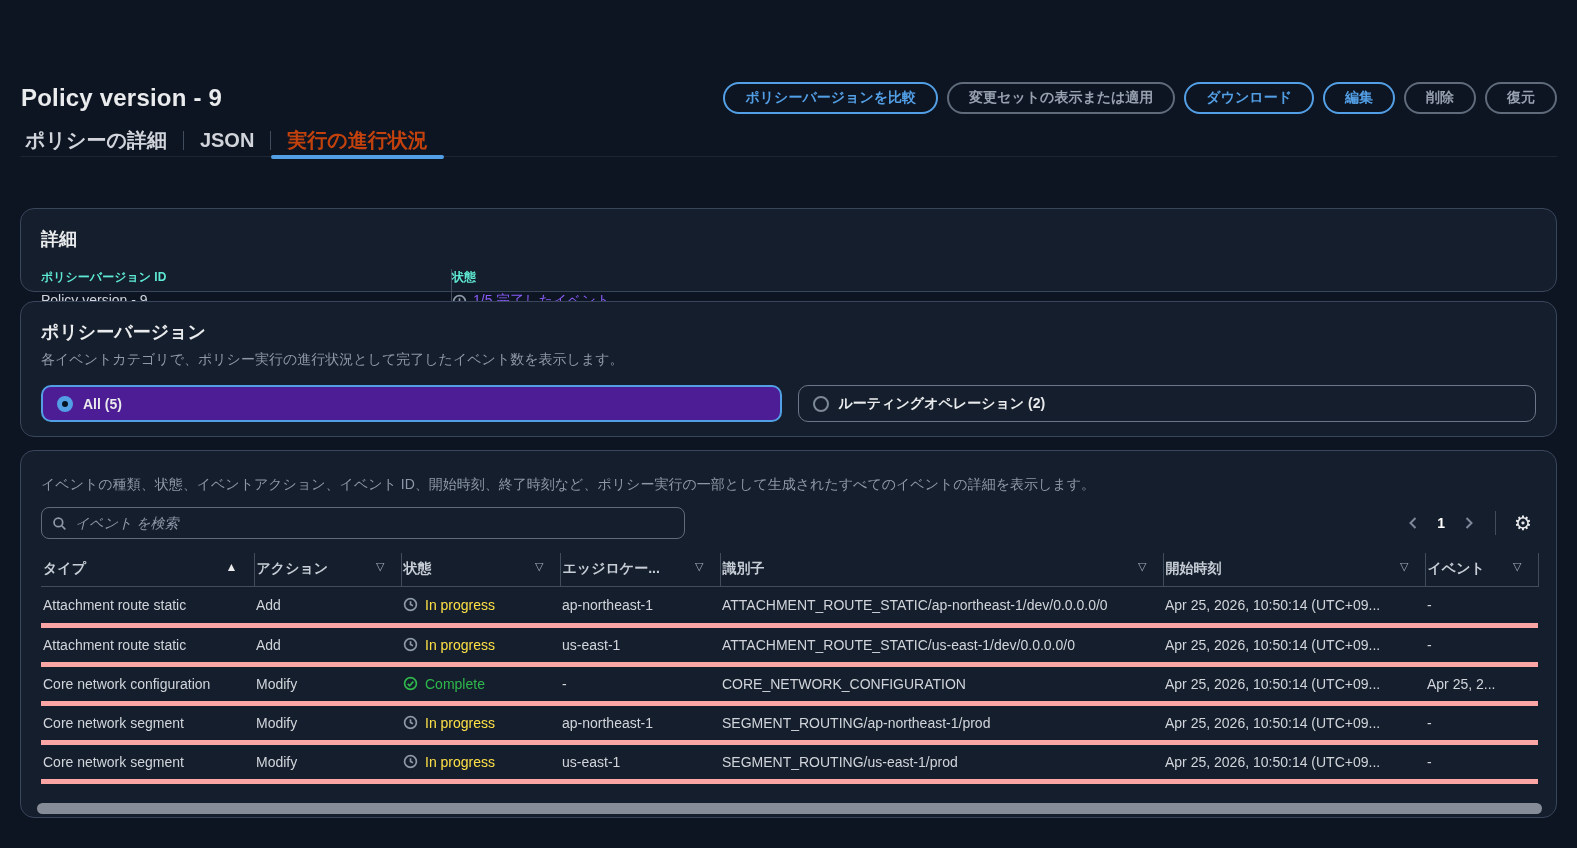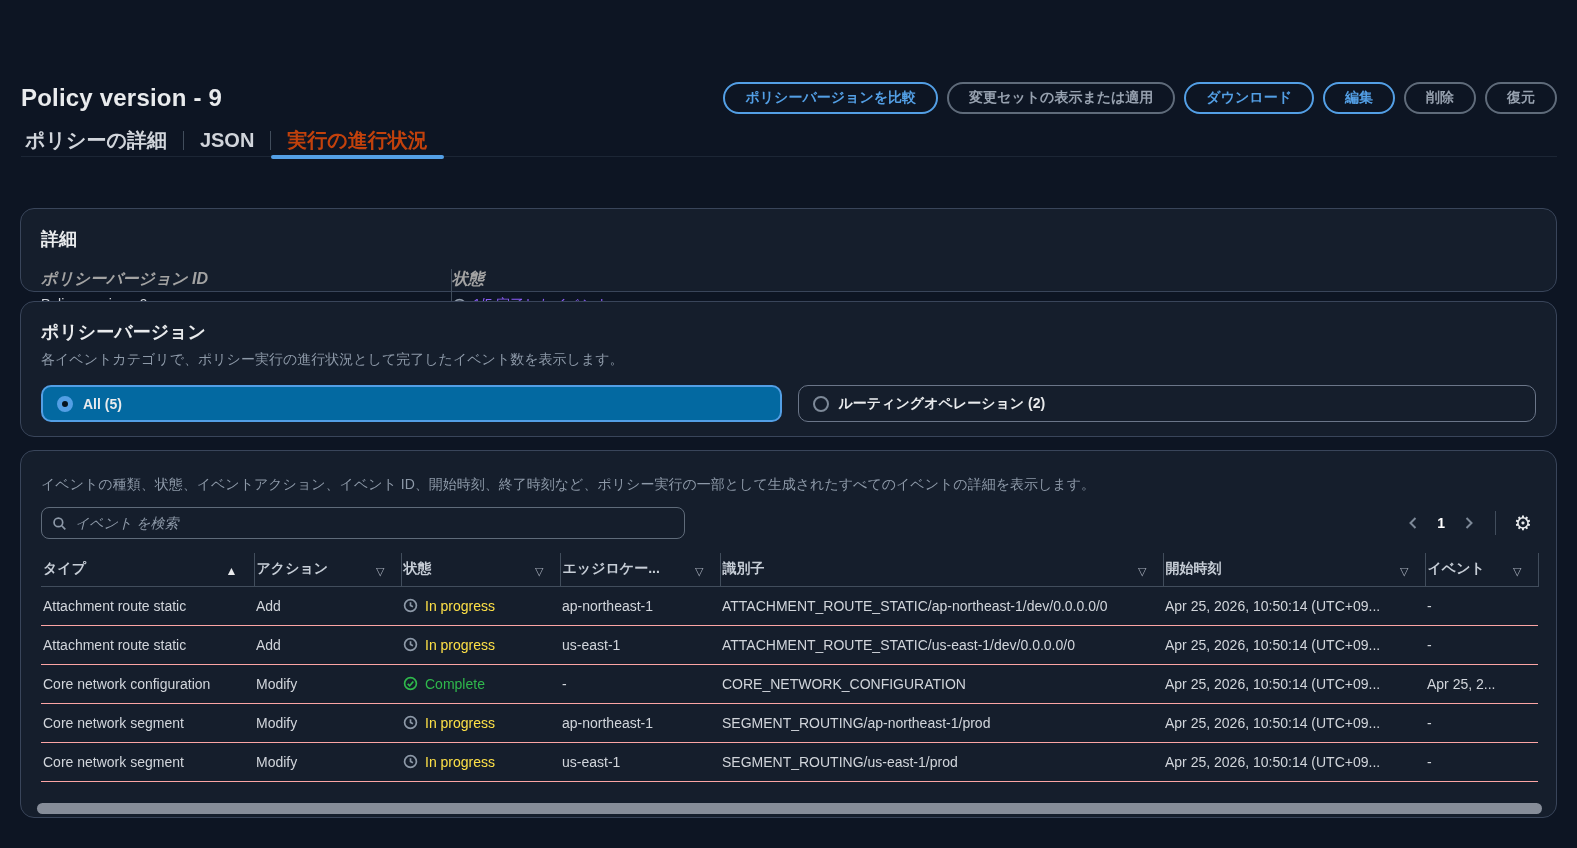--- a/index.html
+++ b/index.html
@@ -41,30 +41,30 @@
   
   .panel { position:absolute; left:20px; right:20px; background:#151e2c;
     border:1px solid #39455a; border-radius:14px; padding:18px 20px; }
   .panel h2 { color:#e9ebed; font-size:18px; font-weight:700; }
   .panel .count { color:#8d99a8; font-weight:700; }
   .panel-desc { color:#8d99a8; font-size:14px; margin-top:7px; }
 
   .details-panel { top:172px; height:84px;margin-top:36px; }
   .kv-row { display:flex; margin-top:18px; }
   .kv { width:410px; }
-  .kv .kv-label { color:#a3a3a3; font-size:16px; font-weight:700; display:block;font-style:italic; }
+  .kv .kv-label { color:#5eead4; font-size:12px; font-weight:700; display:block; }
   .kv .kv-value { color:#d1d5db; font-size:14px; margin-top:6px; display:flex; align-items:center; gap:6px; }
   .kv .kv-value.pending { color:#8b5cf6; }
   .kv-divider { width:1px; background:#414d5c; margin:0 0; }
 
   .select-panel { top:301px; height:136px; }
   .tiles { display:flex; gap:16px; margin-top:16px; }
   .tile { flex:1; height:37px; border-radius:10px; display:flex; align-items:center; gap:10px;
     padding:0 14px; cursor:pointer; }
-  .tile.selected { border:2px solid #539fe5; background:#0369a1; }
+  .tile.selected { border:2px solid #539fe5; background:#4c1d95; }
   .tile.unselected { border:1px solid #6b7689; background:transparent; }
   .radio { width:16px; height:16px; border-radius:50%; flex:none; }
   .radio.on  { border:5px solid #539fe5; background:#051421; }
   .radio.off { border:2px solid #7d8998; background:transparent; }
   .tile-label { color:#e9ebed; font-size:14px; font-weight:700; }
 
   
   .events-panel { top:450px; height:368px; padding:18px 20px 0 20px; }
   .events-toolbar { display:flex; align-items:center; margin-top:13px; }
   .search-box { width:644px; height:32px; border:1px solid #5f6b7a; border-radius:8px;
@@ -77,25 +77,25 @@
   .toolbar-right { margin-left:auto; display:flex; align-items:center; gap:4px; }
   .pg-btn { background:none; border:none; cursor:pointer; padding:4px 6px; display:flex; align-items:center; }
   .pg-num { color:#ffffff; font-size:14px; font-weight:700; padding:0 8px; }
   .toolbar-sep { width:1px; height:24px; background:#414d5c; margin:0 10px; }
   .gear-btn { background:none; border:none; cursor:pointer; color:#e9ebed; font-size:20px; line-height:1; padding:2px 4px; }
 
   table.events { border-collapse:collapse; table-layout:fixed; width:1497px; margin-top:14px; }
   table.events th { height:33px; text-align:left; color:#c6cdd6; font-size:14px; font-weight:700;
     border-right:1px solid #414d5c; border-bottom:1px solid #414d5c; padding:0 10px 0 2px;
     cursor:pointer; white-space:nowrap; overflow:hidden; }
-  table.events th .th-inner { display:flex; align-items:flex-end; }
+  table.events th .th-inner { display:flex; align-items:flex-start; }
   table.events th .sort-glyph { margin-left:auto; font-size:11px; color:#a4abb8; padding-right:6px; }
   table.events th .sort-glyph.asc { color:#e9ebed; font-size:12px; }
   table.events td { height:39px; color:#d1d5db; font-size:14px; padding:0 10px 0 2px;
-    border-bottom:1px solid #fca5a5; white-space:nowrap; overflow:hidden; }
+    border-bottom:5px solid #fca5a5; white-space:nowrap; overflow:hidden; }
   .status-cell { display:flex; align-items:center; gap:7px; }
   .status-cell.progress { color:#fde047; }
   .status-cell.complete { color:#2fb84c; }
   .status-cell svg { flex:none; }
 
   .hscrollbar { position:absolute; left:16px; right:14px; bottom:3px; height:11px; }
   .hscroll-handle { position:absolute; left:0; right:0; top:0; height:11px;
     background:#868d99; border-radius:6px; cursor:grab; }
 </style>
 </head>

